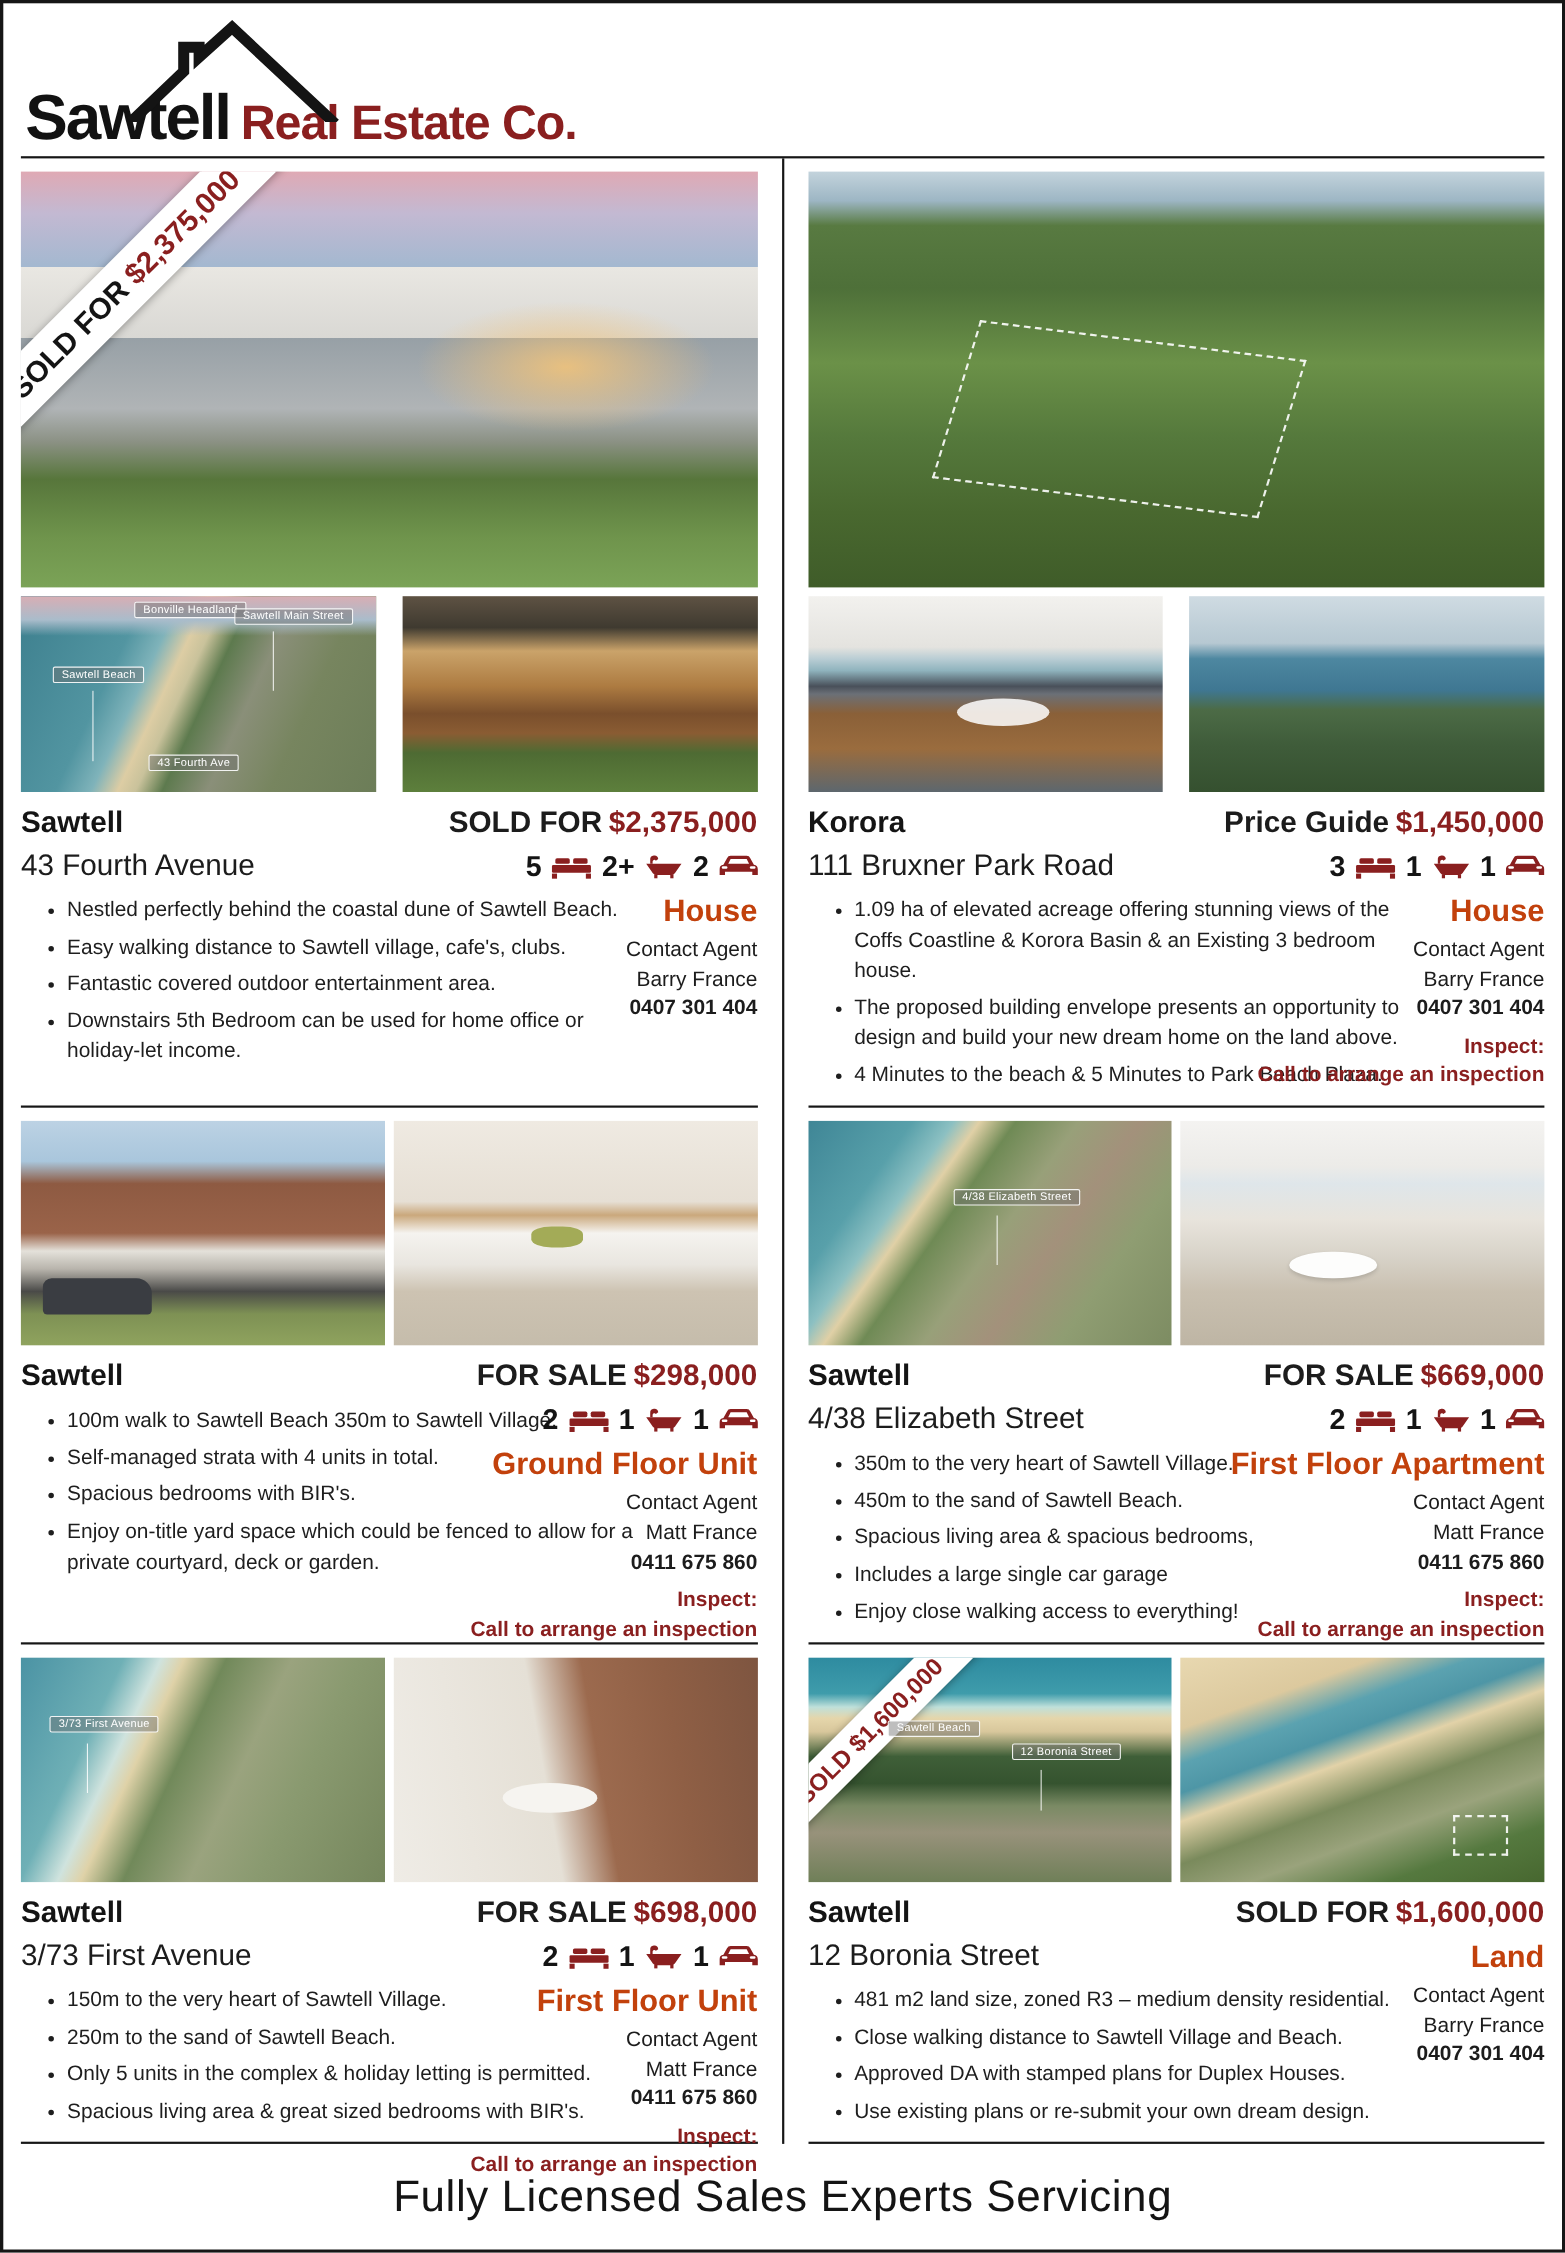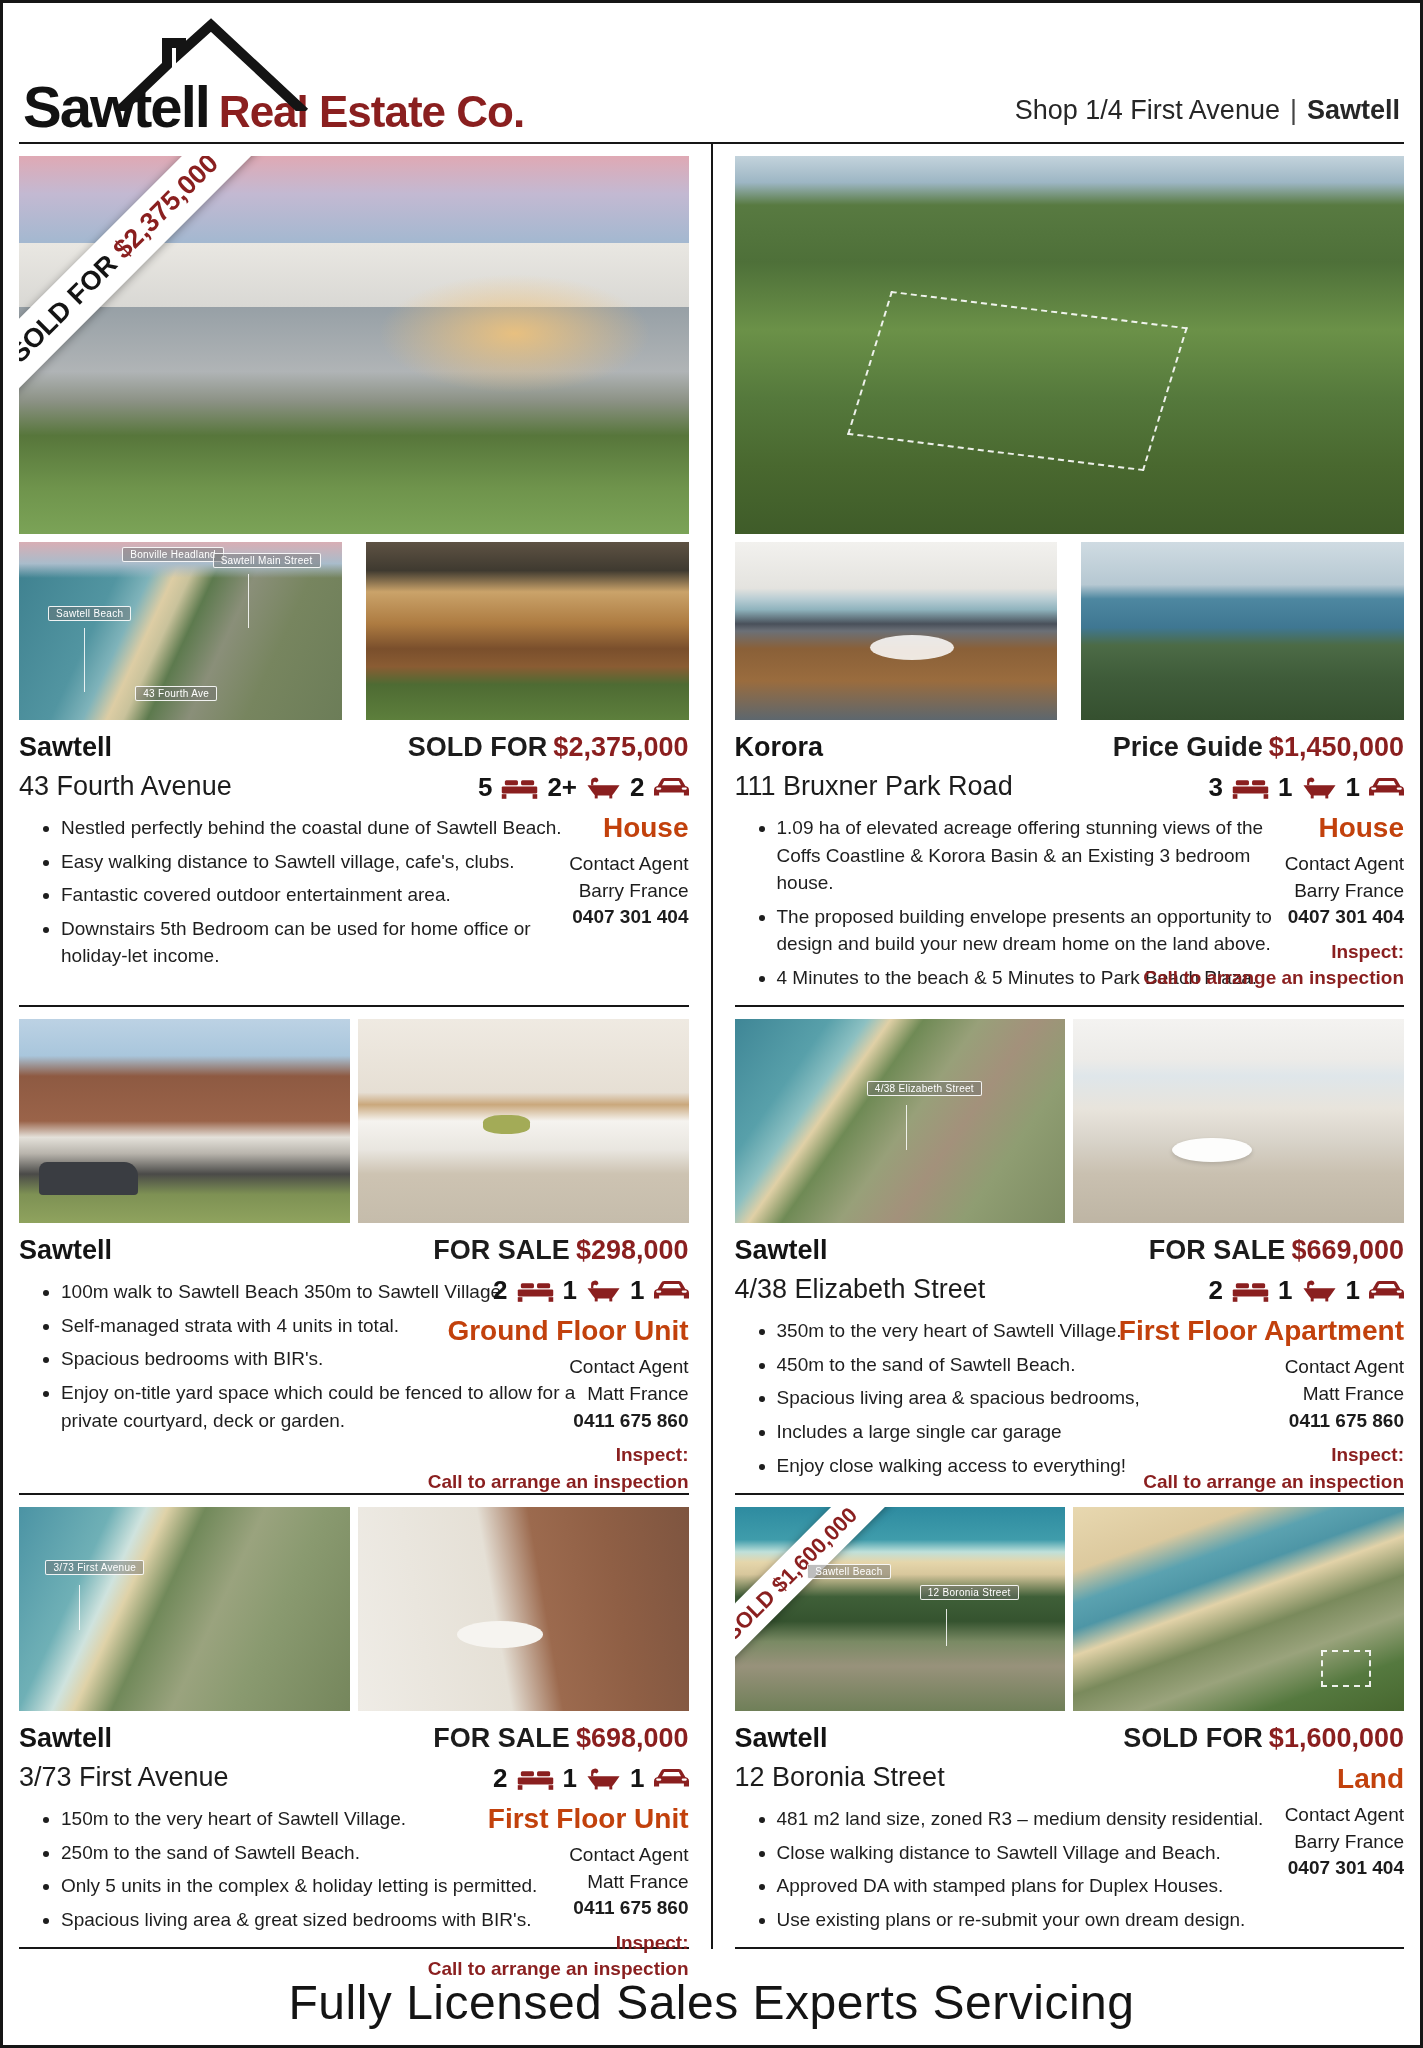--- a/index.html
+++ b/index.html
@@ -76,40 +76,37 @@
   .price{color:#8a1f1f;margin-left:6px;}
   .stats{margin-top:9px;display:flex;justify-content:flex-end;align-items:center;gap:9px;font-size:26px;font-weight:800;color:#141414;}
   .stat-icon svg{display:block;}
   .ptype{font-size:28px;font-weight:800;margin-top:9px;color:#c2410c;}
   .contact{margin-top:7px;font-size:19px;line-height:1.4;color:#1c1c1c;}
   .clabel{font-weight:400;}
   .phone{font-weight:800;}
   .inspect{margin-top:8px;color:#8a1f1f;font-weight:800;font-size:19px;line-height:1.4;}
   
   .footer{text-align:center;padding-top:26px;}
-  .f-title{font-size:48px;font-weight:400;letter-spacing:.5px;color:#141414;}
+  .f-title{font-size:40px;font-weight:400;letter-spacing:.5px;color:#141414;}
   .f-areas{margin-top:24px;font-size:27px;color:#141414;word-spacing:9px;}
 </style>
 </head>
 <body>
 
 <div class="page">
 
   <header class="hd">
     <div class="logo">
       <svg class="roof" viewBox="0 0 200 94" width="200" height="94" fill="none" stroke="#141414" stroke-width="10" stroke-linecap="square" stroke-linejoin="miter">
         <path d="M8 90 L52 48 L52 26 L66 26 L66 35 L96 8 L186 92"></path>
       </svg>
       <div class="logo-row">
         <span class="logo-sawtell">Sawtell</span>
         <span class="logo-rest">Real Estate Co.</span>
       </div>
-    </div>
-    <div class="office">
-      <span>Shop 1/4 First Avenue</span><span class="sep">|</span><b>Sawtell</b>
     </div>
   </header>
   <div class="hd-rule"></div>
 
   <div class="listings">
 
     <section class="cell row1">
       <div class="photo hero p1">
         <div class="glow"></div>
         <div class="ribbon ribbon-large">

